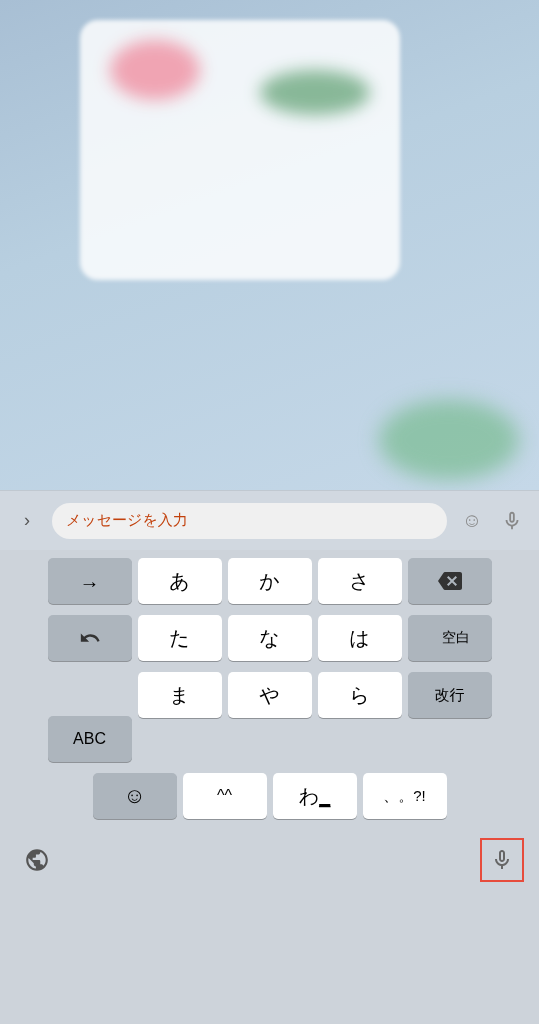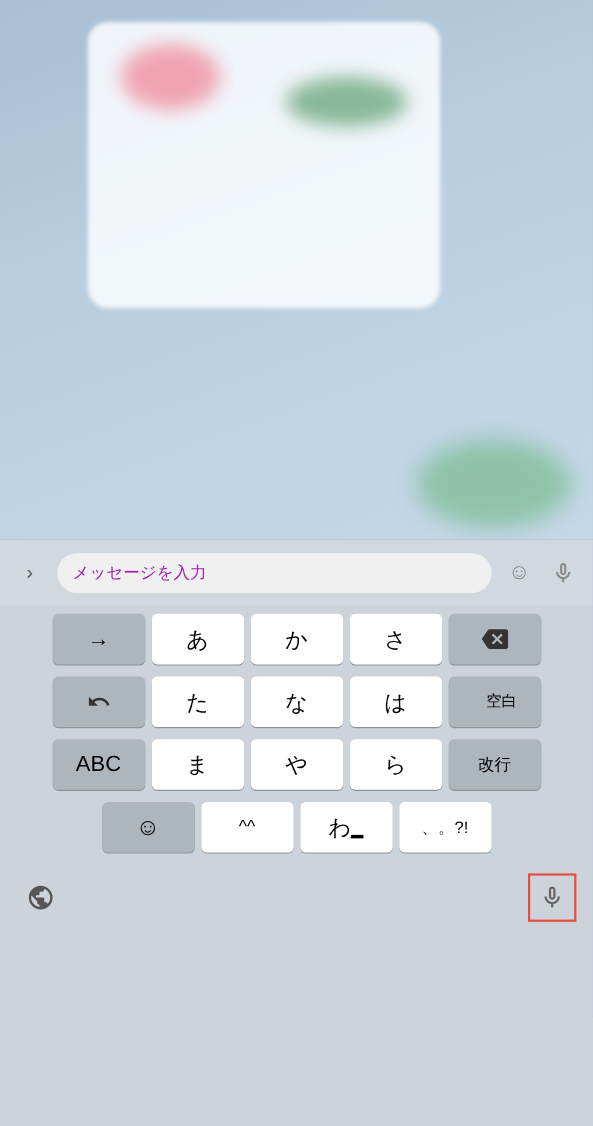--- a/index.html
+++ b/index.html
@@ -100,21 +100,21 @@
     }
 
     .message-input-field {
       flex: 1;
       height: 36px;
       background: #f0f0f0;
       border-radius: 18px;
       display: flex;
       align-items: center;
       padding: 0 14px;
-      color: #a21caf;
+      color: #c2410c;
       font-size: 15px;
       cursor: text;
     }
 
     .emoji-btn {
       width: 30px;
       height: 30px;
       display: flex;
       align-items: center;
       justify-content: center;
@@ -278,21 +278,21 @@
         <path d="M12.5 8c-2.65 0-5.05.99-6.9 2.6L2 7v9h9l-3.62-3.62c1.39-1.16 3.16-1.88 5.12-1.88 3.54 0 6.55 2.31 7.6 5.5l2.37-.78C21.08 11.03 17.15 8 12.5 8z"></path>
       </svg>
     </div>
     <div class="key key-white">た</div>
     <div class="key key-white">な</div>
     <div class="key key-white">は</div>
     <div class="key key-gray" style="font-size:14px;font-weight:500;padding-left:13px;">空白</div>
   </div>
 
   <div class="key-row">
-    <div class="key key-gray" style="font-size:20px;font-weight:500;">ABC</div>
+    <div class="key key-gray" style="font-size:16px;font-weight:500;margin-top:44px;">ABC</div>
     <div class="key key-white">ま</div>
     <div class="key key-white">や</div>
     <div class="key key-white">ら</div>
     <div class="key key-gray" style="font-size:15px;font-weight:400;">改行</div>
   </div>
 
   <div class="key-row">
     <div class="key key-gray" style="font-size:22px;">☺</div>
     <div class="key key-white" style="font-size:16px;">^^</div>
     <div class="key key-white">わ<span style="text-decoration:underline;">_</span></div>

